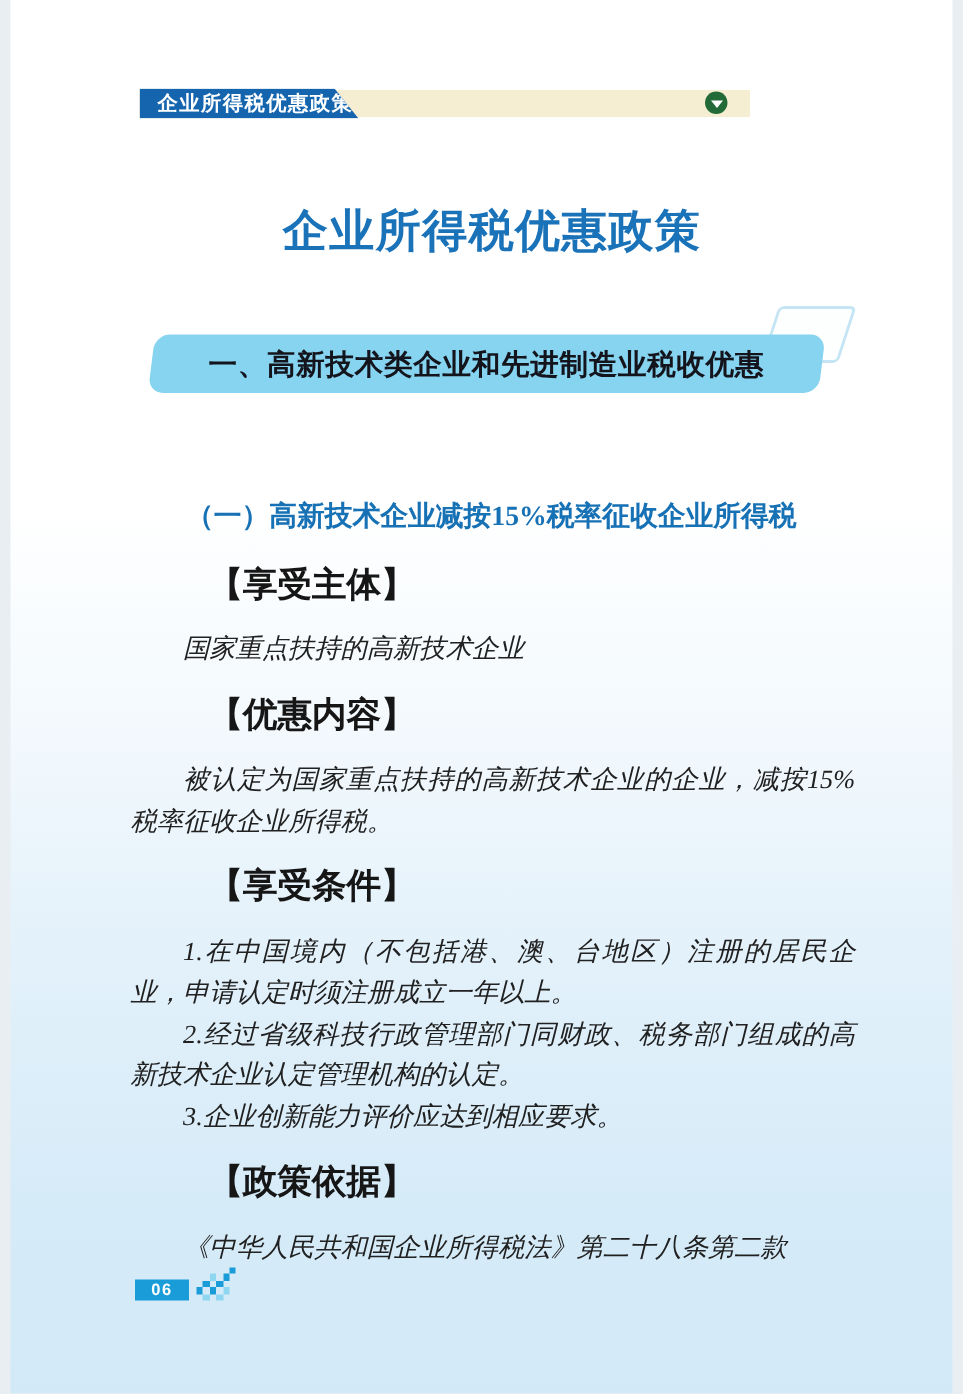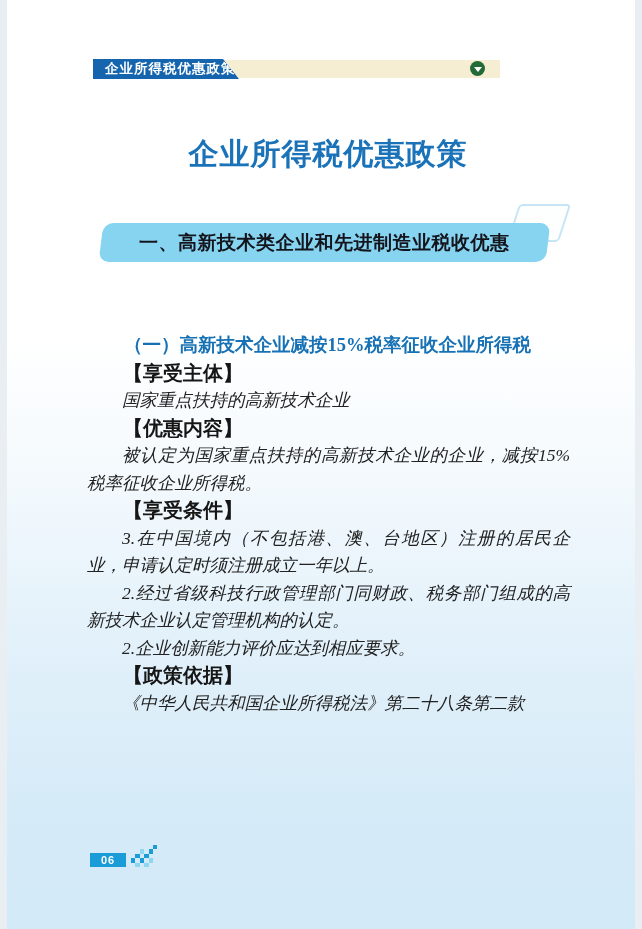--- a/index.html
+++ b/index.html
@@ -72,23 +72,23 @@
   
   .article{
     position:absolute;left:80px;top:332px;width:483px;
   }
   .subtitle{
     color:#1771b5;font-weight:bold;font-size:18.5px;
     font-family:"Liberation Serif",serif;
     text-indent:37px;line-height:27.5px;margin:0;
   }
   .sec-label{
-    color:#161616;font-weight:bold;font-size:20px;
+    color:#161616;font-weight:bold;font-size:23px;
     font-family:"Liberation Sans",sans-serif;
-    text-indent:36px;line-height:27.5px;margin:0;
+    text-indent:36px;line-height:27.5px;margin:16px;
   }
   .body-par{
     color:#212121;font-size:17.5px;
     font-family:"Liberation Serif",serif;
     text-align:justify;text-indent:35px;line-height:27.5px;margin:0;font-style:italic;
   }
 
   
   .page-number-badge{
     position:absolute;left:83px;top:853px;width:36px;height:14px;
@@ -131,23 +131,23 @@
   <div class="article">
     <p class="subtitle">（一）高新技术企业减按15%税率征收企业所得税</p>
 
     <p class="sec-label">【享受主体】</p>
     <p class="body-par">国家重点扶持的高新技术企业</p>
 
     <p class="sec-label">【优惠内容】</p>
     <p class="body-par">被认定为国家重点扶持的高新技术企业的企业，减按15%税率征收企业所得税。</p>
 
     <p class="sec-label">【享受条件】</p>
-    <p class="body-par">3.在中国境内（不包括港、澳、台地区）注册的居民企业，申请认定时须注册成立一年以上。</p>
+    <p class="body-par">1.在中国境内（不包括港、澳、台地区）注册的居民企业，申请认定时须注册成立一年以上。</p>
     <p class="body-par">2.经过省级科技行政管理部门同财政、税务部门组成的高新技术企业认定管理机构的认定。</p>
-    <p class="body-par">2.企业创新能力评价应达到相应要求。</p>
+    <p class="body-par">3.企业创新能力评价应达到相应要求。</p>
 
     <p class="sec-label">【政策依据】</p>
     <p class="body-par">《中华人民共和国企业所得税法》第二十八条第二款</p>
   </div>
 
   <div class="page-number-badge">06</div>
   <div class="footer-deco">
     <i class="sq d" style="grid-area:1/6"></i>
     <i class="sq l" style="grid-area:2/3"></i>
     <i class="sq d" style="grid-area:2/5"></i>

